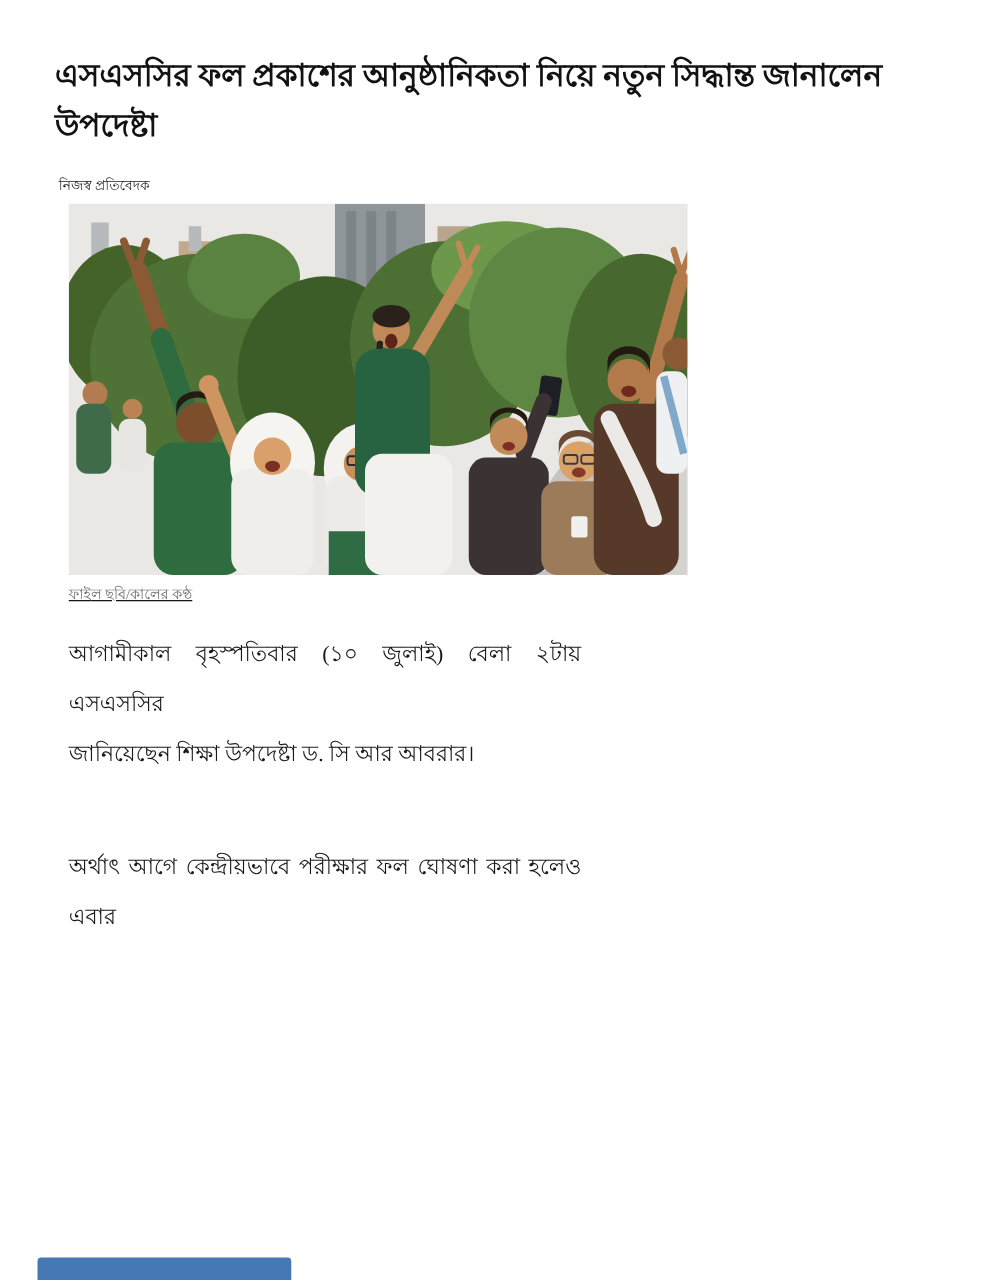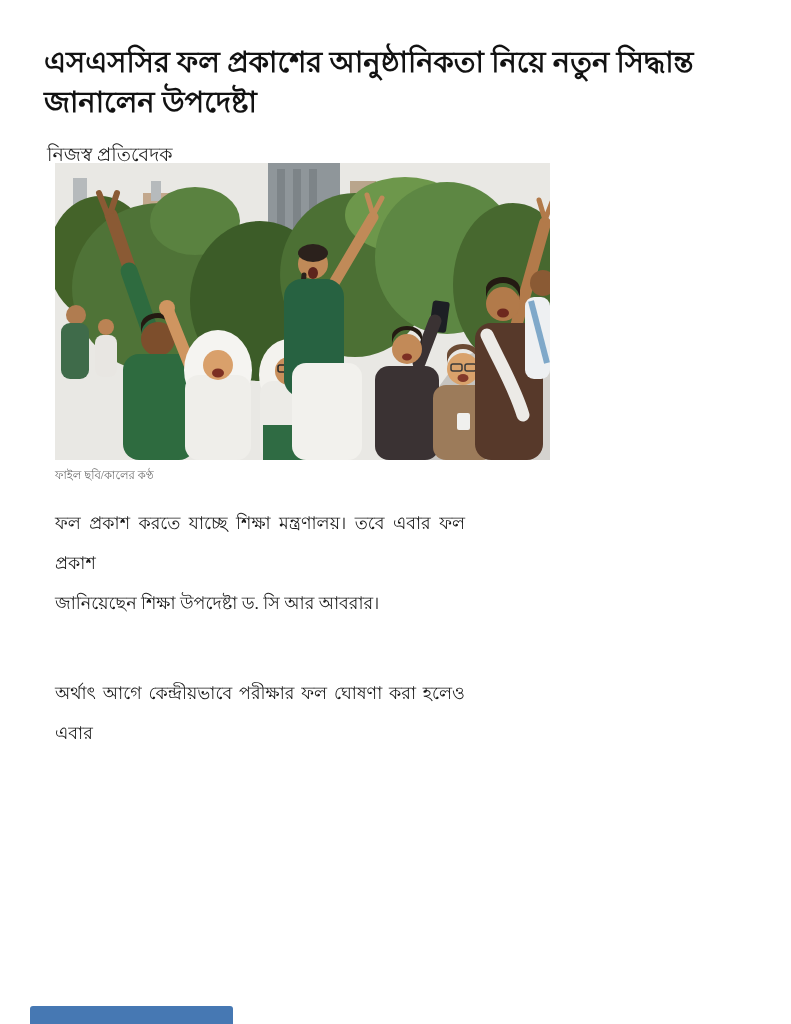--- a/index.html
+++ b/index.html
@@ -8,35 +8,36 @@
     width: 791px; height: 1024px;
     position: relative;
     overflow: hidden;
     font-family: "Liberation Serif", "DejaVu Serif", serif;
     color: #141414;
   }
   .headline {
     position: absolute;
     left: 44px; top: 42px;
     width: 668px;
-    font-size: 29px;
+    font-size: 25px;
     font-weight: 700;
     line-height: 40px;
     color: #121212;
   }
   .byline {
     position: absolute;
     left: 47px; top: 140px;
-    font-size: 19px;
+    font-size: 11px;
     color: #1d1d1d;
   }
   .figure-wrap {
     position: absolute;
     left: 55px; top: 163px;
     width: 495px;
+    text-decoration: underline;
   }
   .photo {
     width: 495px; height: 297px;
     overflow: hidden;
     background: #e9e8e4;
   }
   .photo svg { display: block; }
   .caption {
     margin-top: 7px;
     font-size: 11.5px;
@@ -168,21 +169,21 @@
       <circle cx="488" cy="120" r="13" fill="#8a5a34"></circle>
       <rect x="470" y="134" width="25" height="82" rx="9" fill="#eef0f2"></rect>
       <path d="M476 138 L492 200" stroke="#7fa8c9" stroke-width="6" fill="none"></path>
     </svg>
   </div>
   <div class="caption">ফাইল ছবি/কালের কণ্ঠ</div>
 </div>
 
 <div class="article-body">
   <p class="para">
-    <span class="line">ফল প্রকাশ করতে যাচ্ছে শিক্ষা মন্ত্রণালয়। তবে এবার ফল প্রকাশ</span>
+    <span class="line">আগামীকাল বৃহস্পতিবার (১০ জুলাই) বেলা ২টায় এসএসসির</span>
     <span class="line last">জানিয়েছেন শিক্ষা উপদেষ্টা ড. সি আর আবরার।</span>
   </p>
   <p class="para gap-large">
     <span class="line">অর্থাৎ আগে কেন্দ্রীয়ভাবে পরীক্ষার ফল ঘোষণা করা হলেও এবার</span>
 
   </p>
 </div>
 
 <div class="bottom-partial" style="background: rgb(70, 120, 179);"></div>
 

